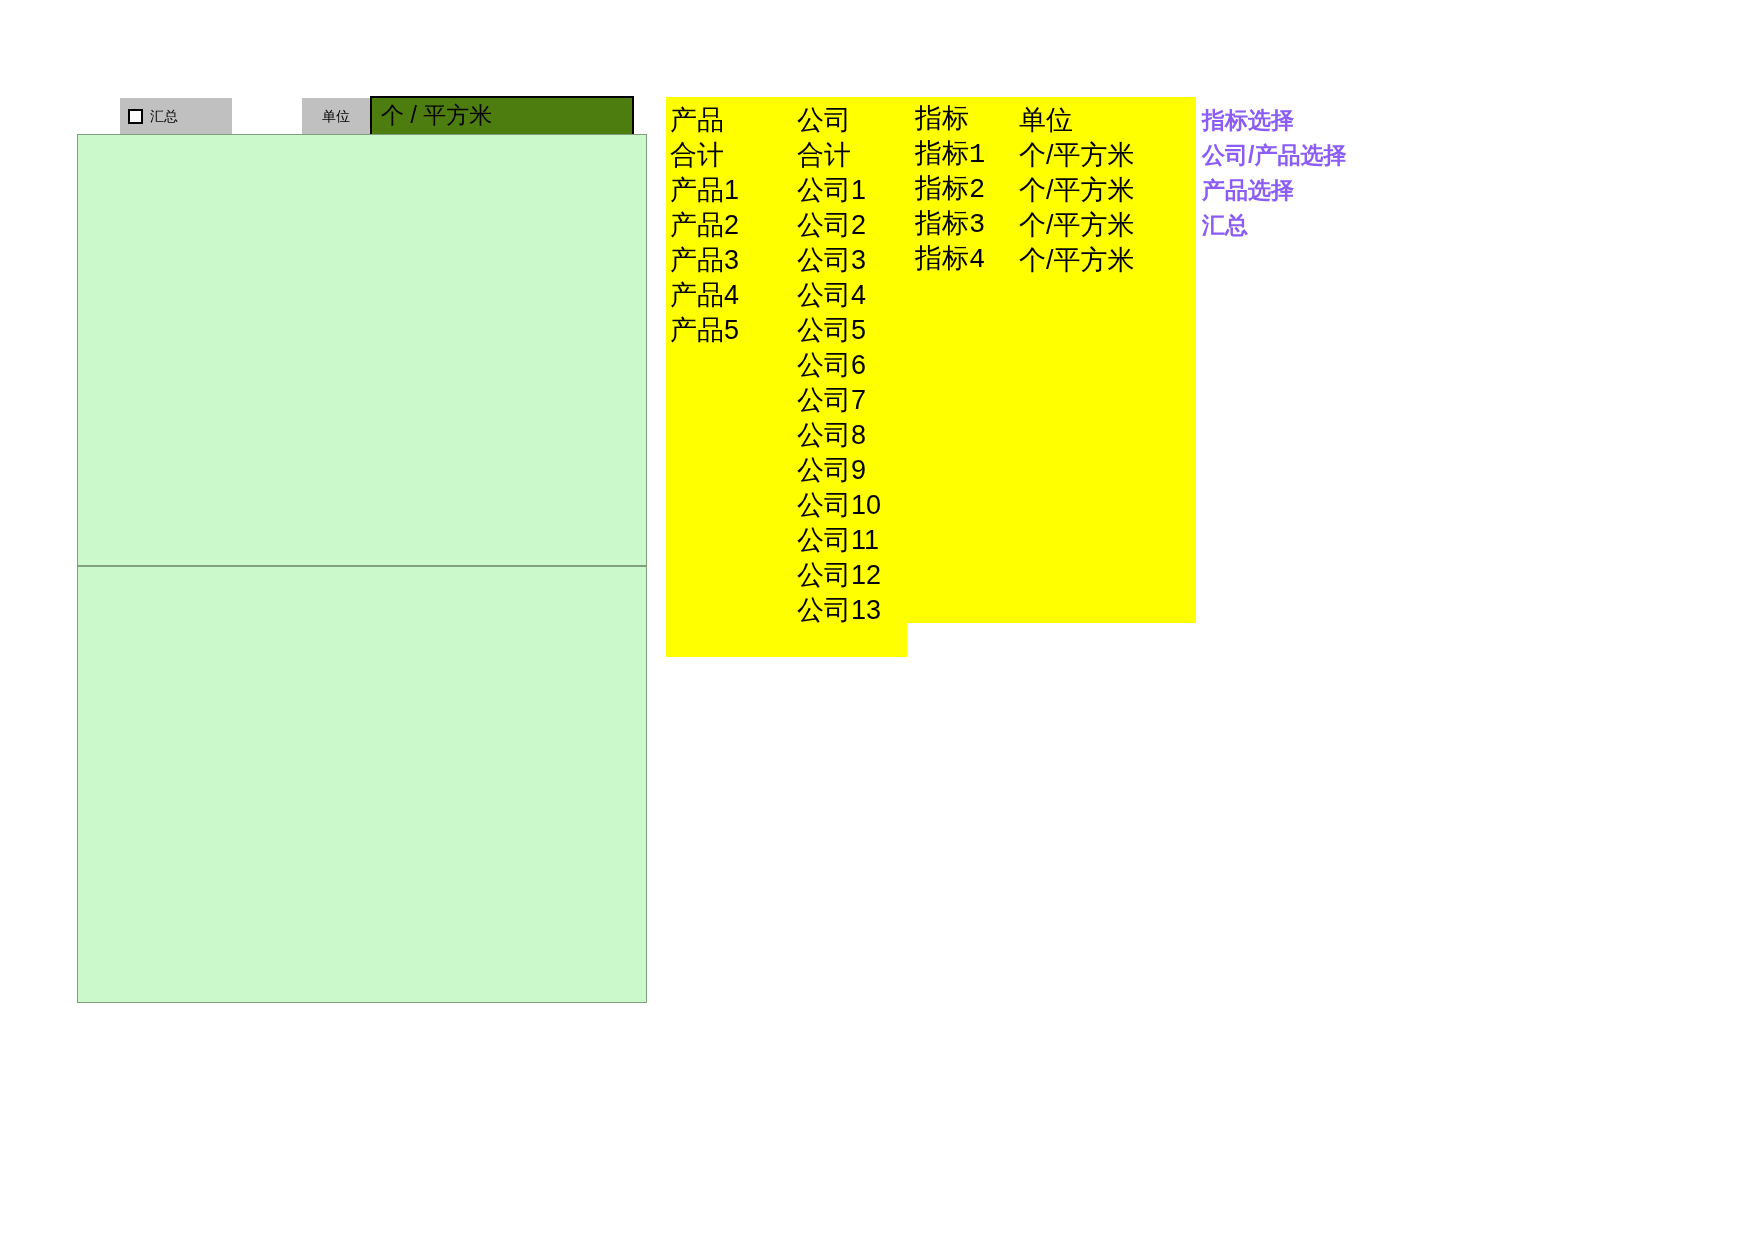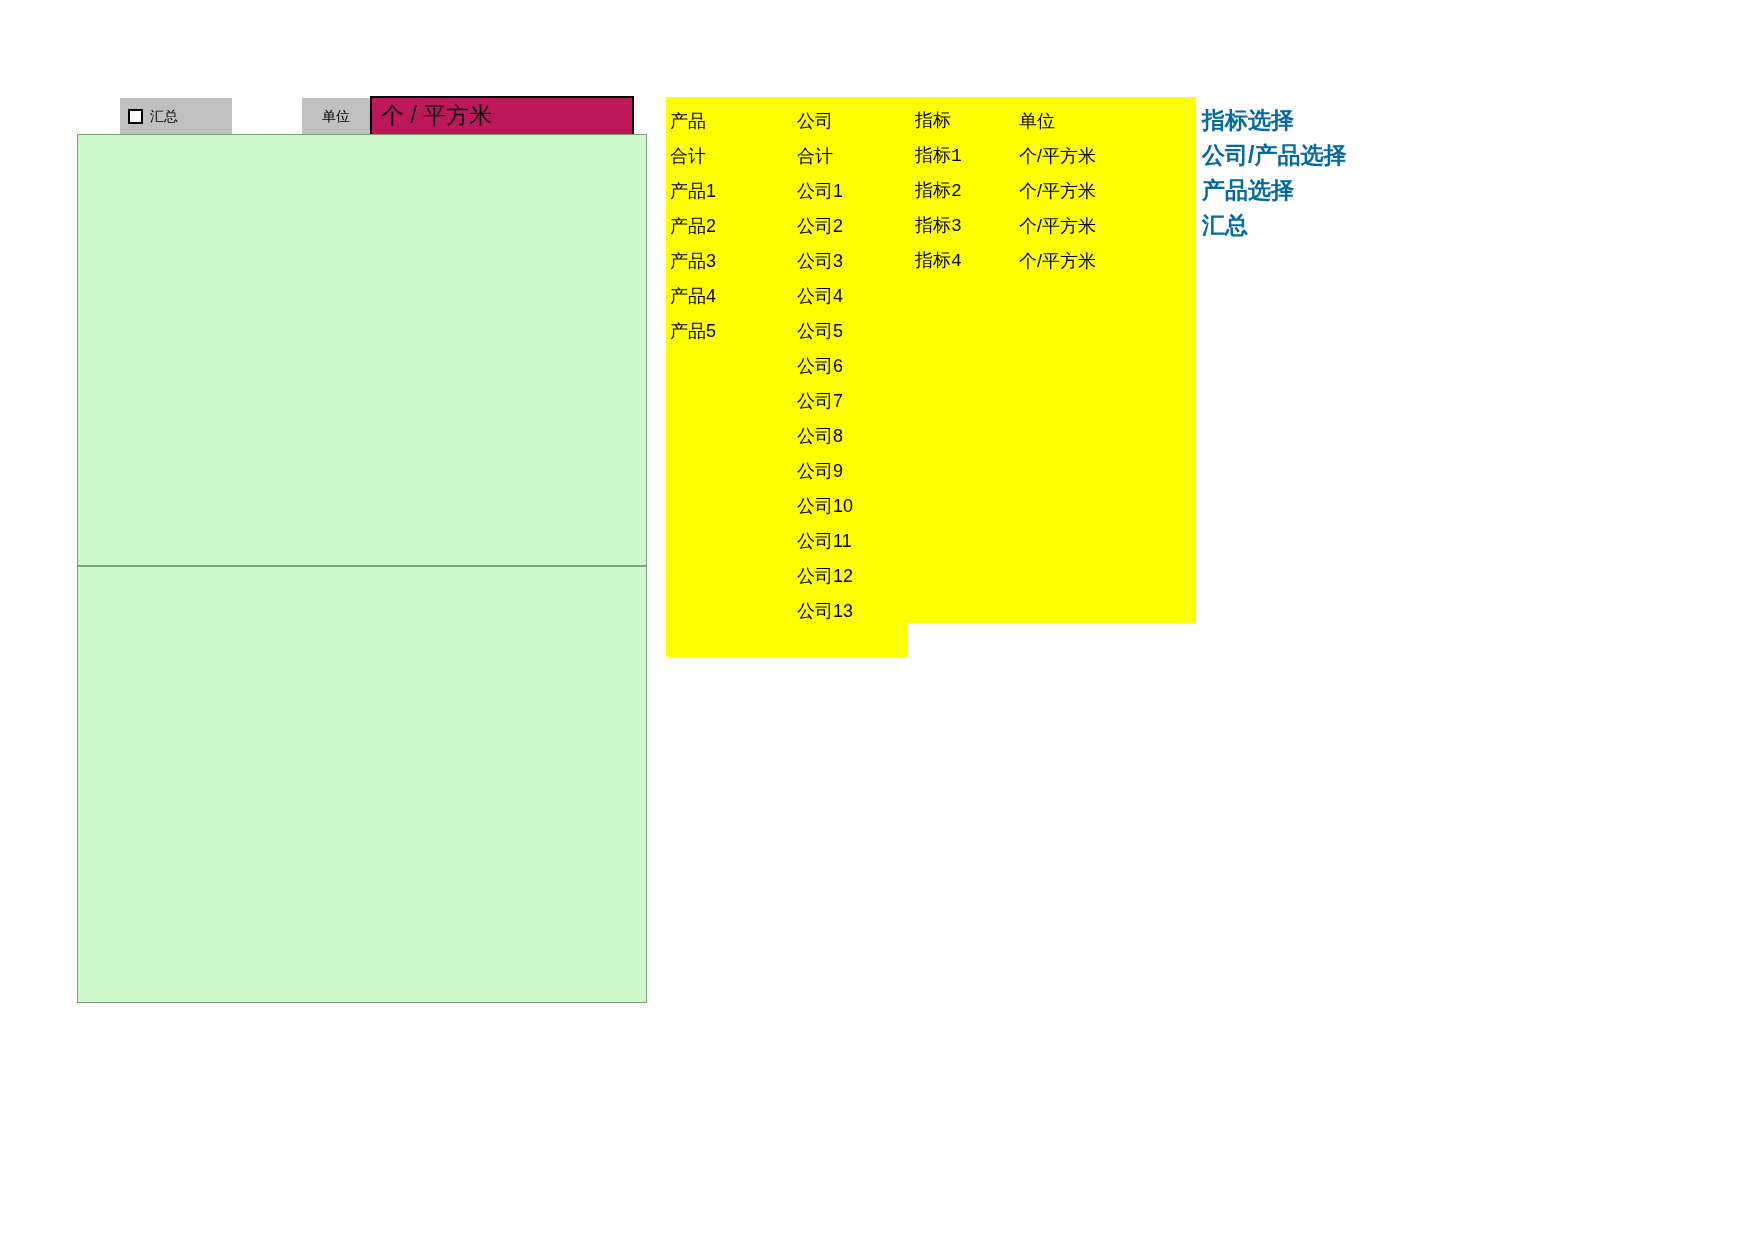--- a/index.html
+++ b/index.html
@@ -66,21 +66,21 @@
     line-height: 1;
     white-space: nowrap;
   }
 
   .unit-value-box {
     position: absolute;
     left: 370px;
     top: 96px;
     width: 264px;
     height: 40px;
-    background: #be185d;
+    background: #4d7c0f;
     border: 2px solid #000000;
     box-sizing: border-box;
     display: flex;
     align-items: center;
     padding-left: 9px;
   }
   .unit-value-text {
     font-size: 23px;
     line-height: 1.1;
     white-space: nowrap;
@@ -127,21 +127,21 @@
   .ref-col {
     position: absolute;
     top: 103px;
   }
   .ref-col.products  { left: 670px; }
   .ref-col.companies { left: 797px; }
   .ref-col.metrics   { left: 915px; font-family: Liberation Mono, monospace; }
   .ref-col.units     { left: 1019px; }
 
   .ref-cell {
-    font-size: 18px;
+    font-size: 27px;
     line-height: 1;
     height: 35px;
     display: flex;
     align-items: center;
     white-space: nowrap;
     color: #000000;
   }
 
   
   .legend-labels {
@@ -150,21 +150,21 @@
     top: 103px;
   }
   .legend-label {
     font-size: 23px;
     font-weight: bold;
     line-height: 1;
     height: 35px;
     display: flex;
     align-items: center;
     white-space: nowrap;
-    color: #0369a1;
+    color: #8b5cf6;
   }
 </style>
 </head>
 <body>
 
 <div class="canvas">
 
   <div class="summary-toggle">
     <span class="checkbox-glyph"></span>
     <span class="summary-toggle-label">汇总</span>

